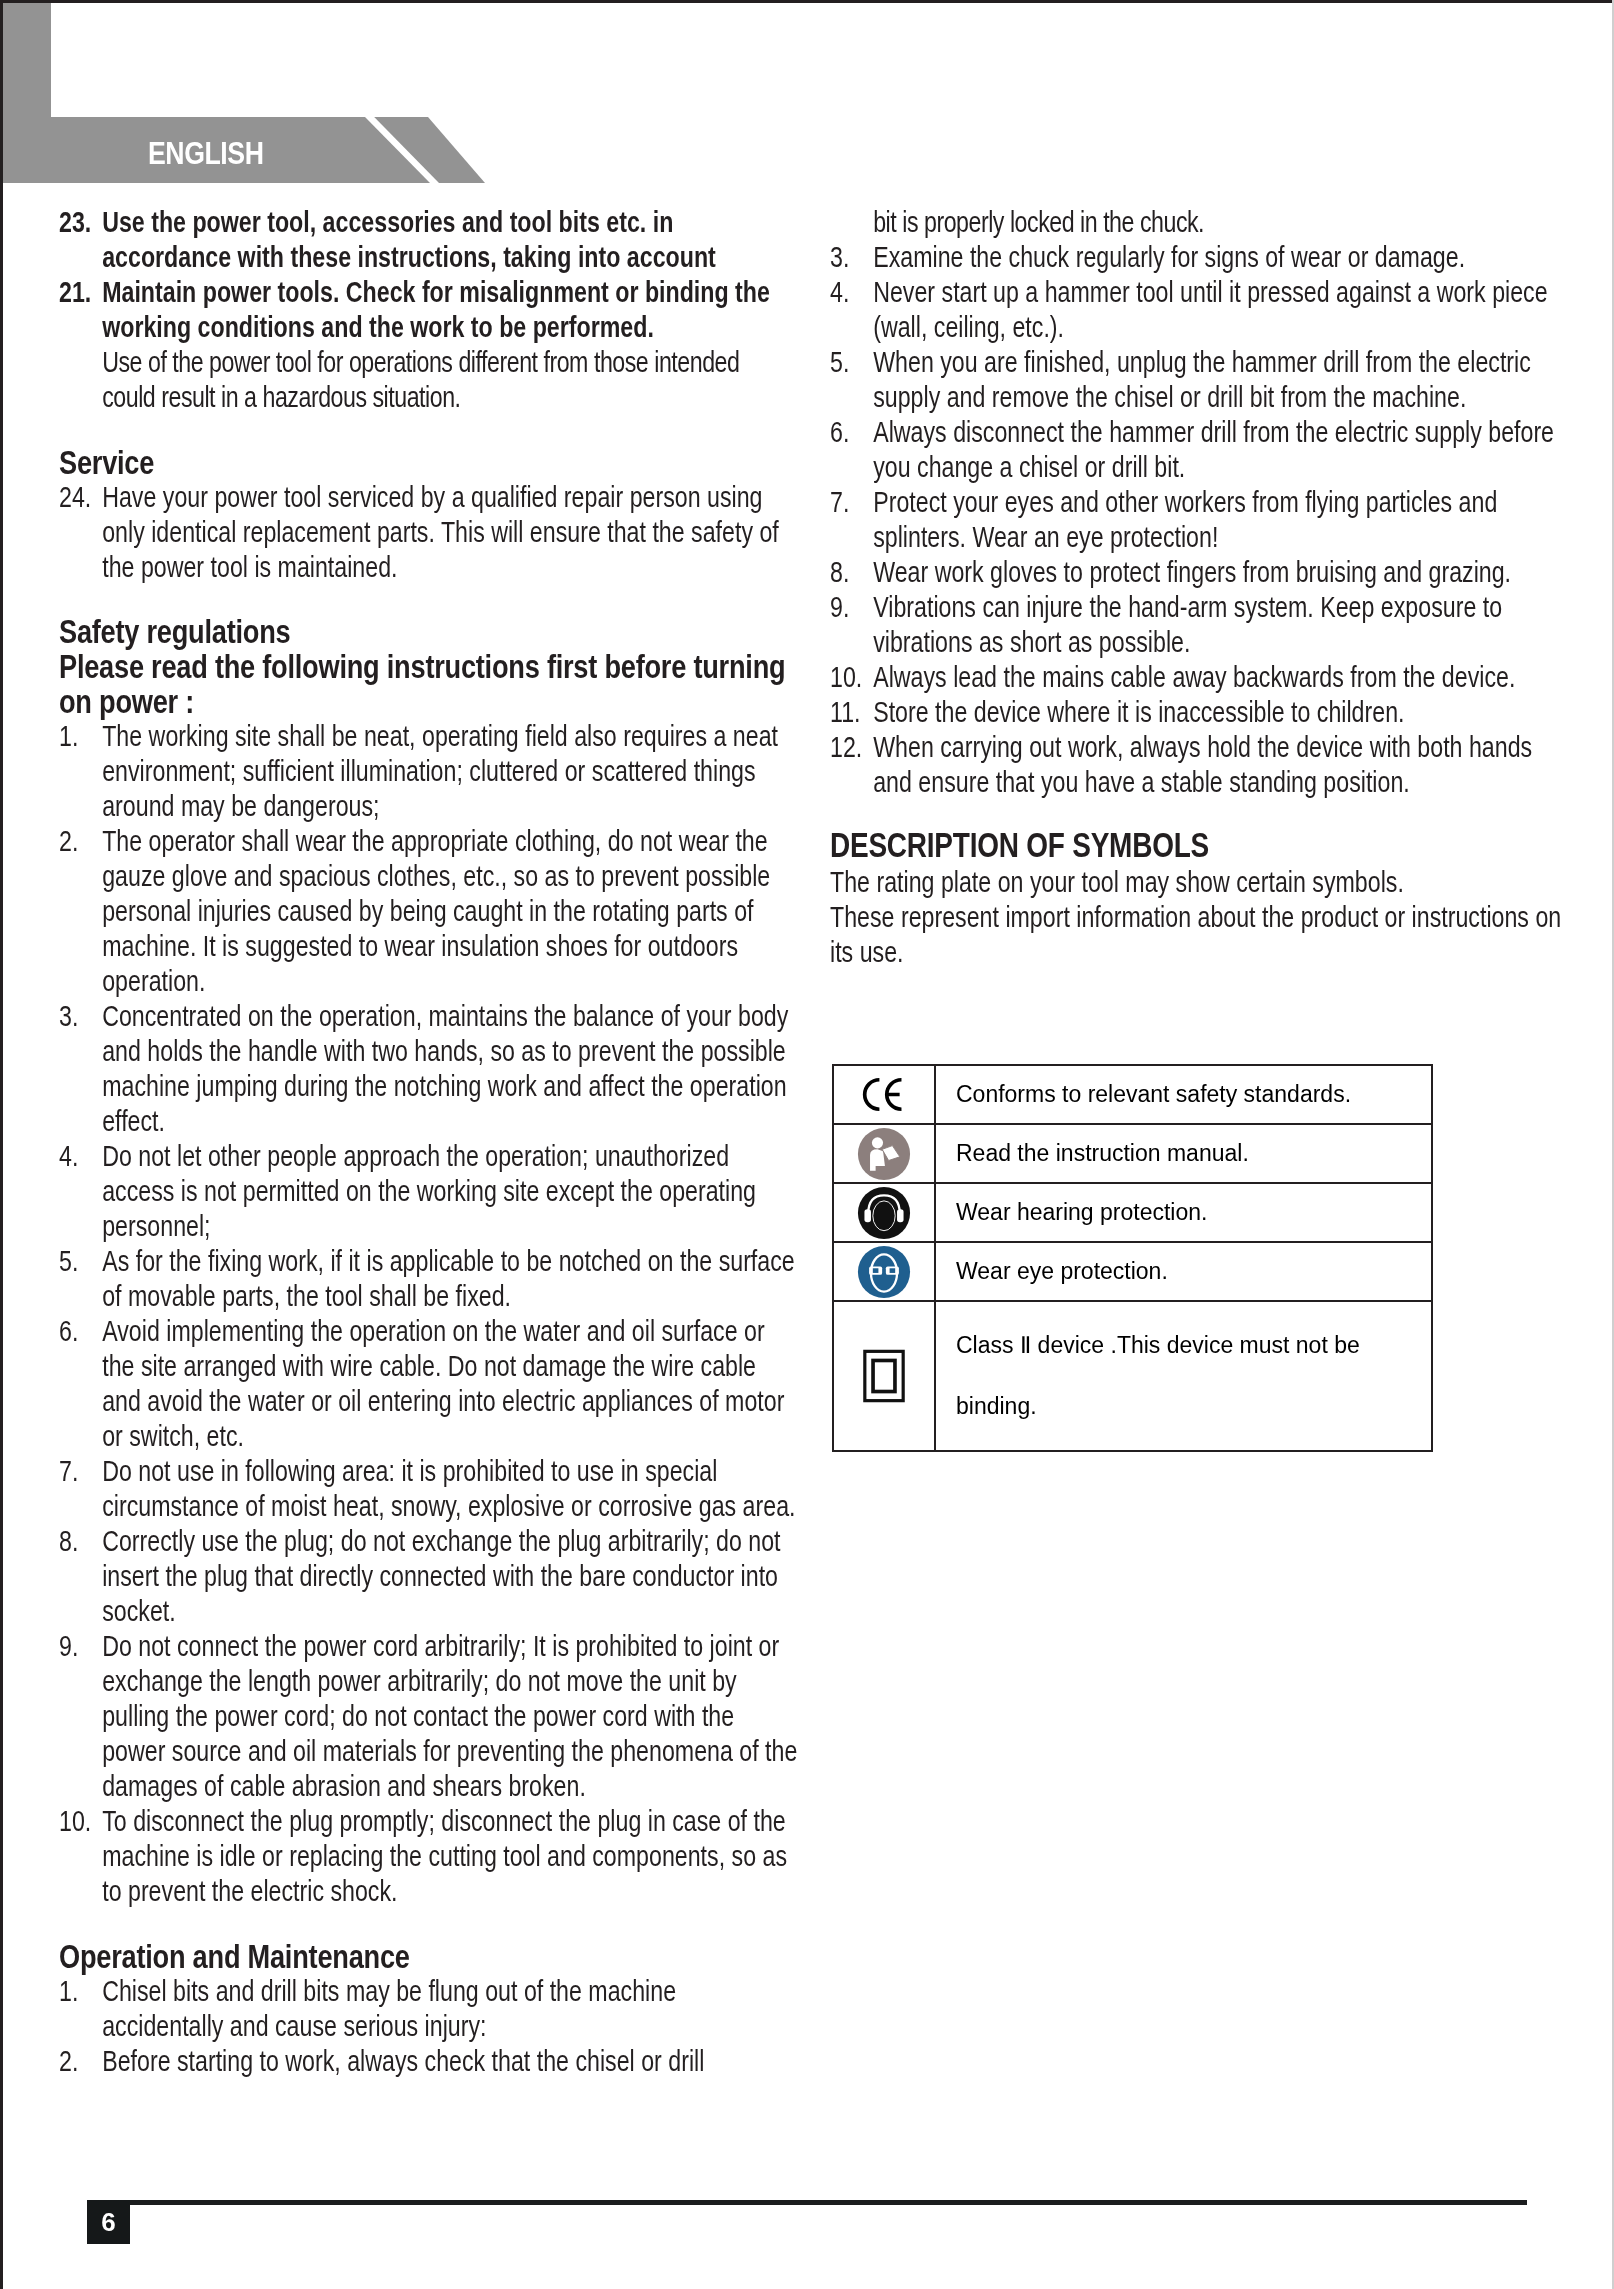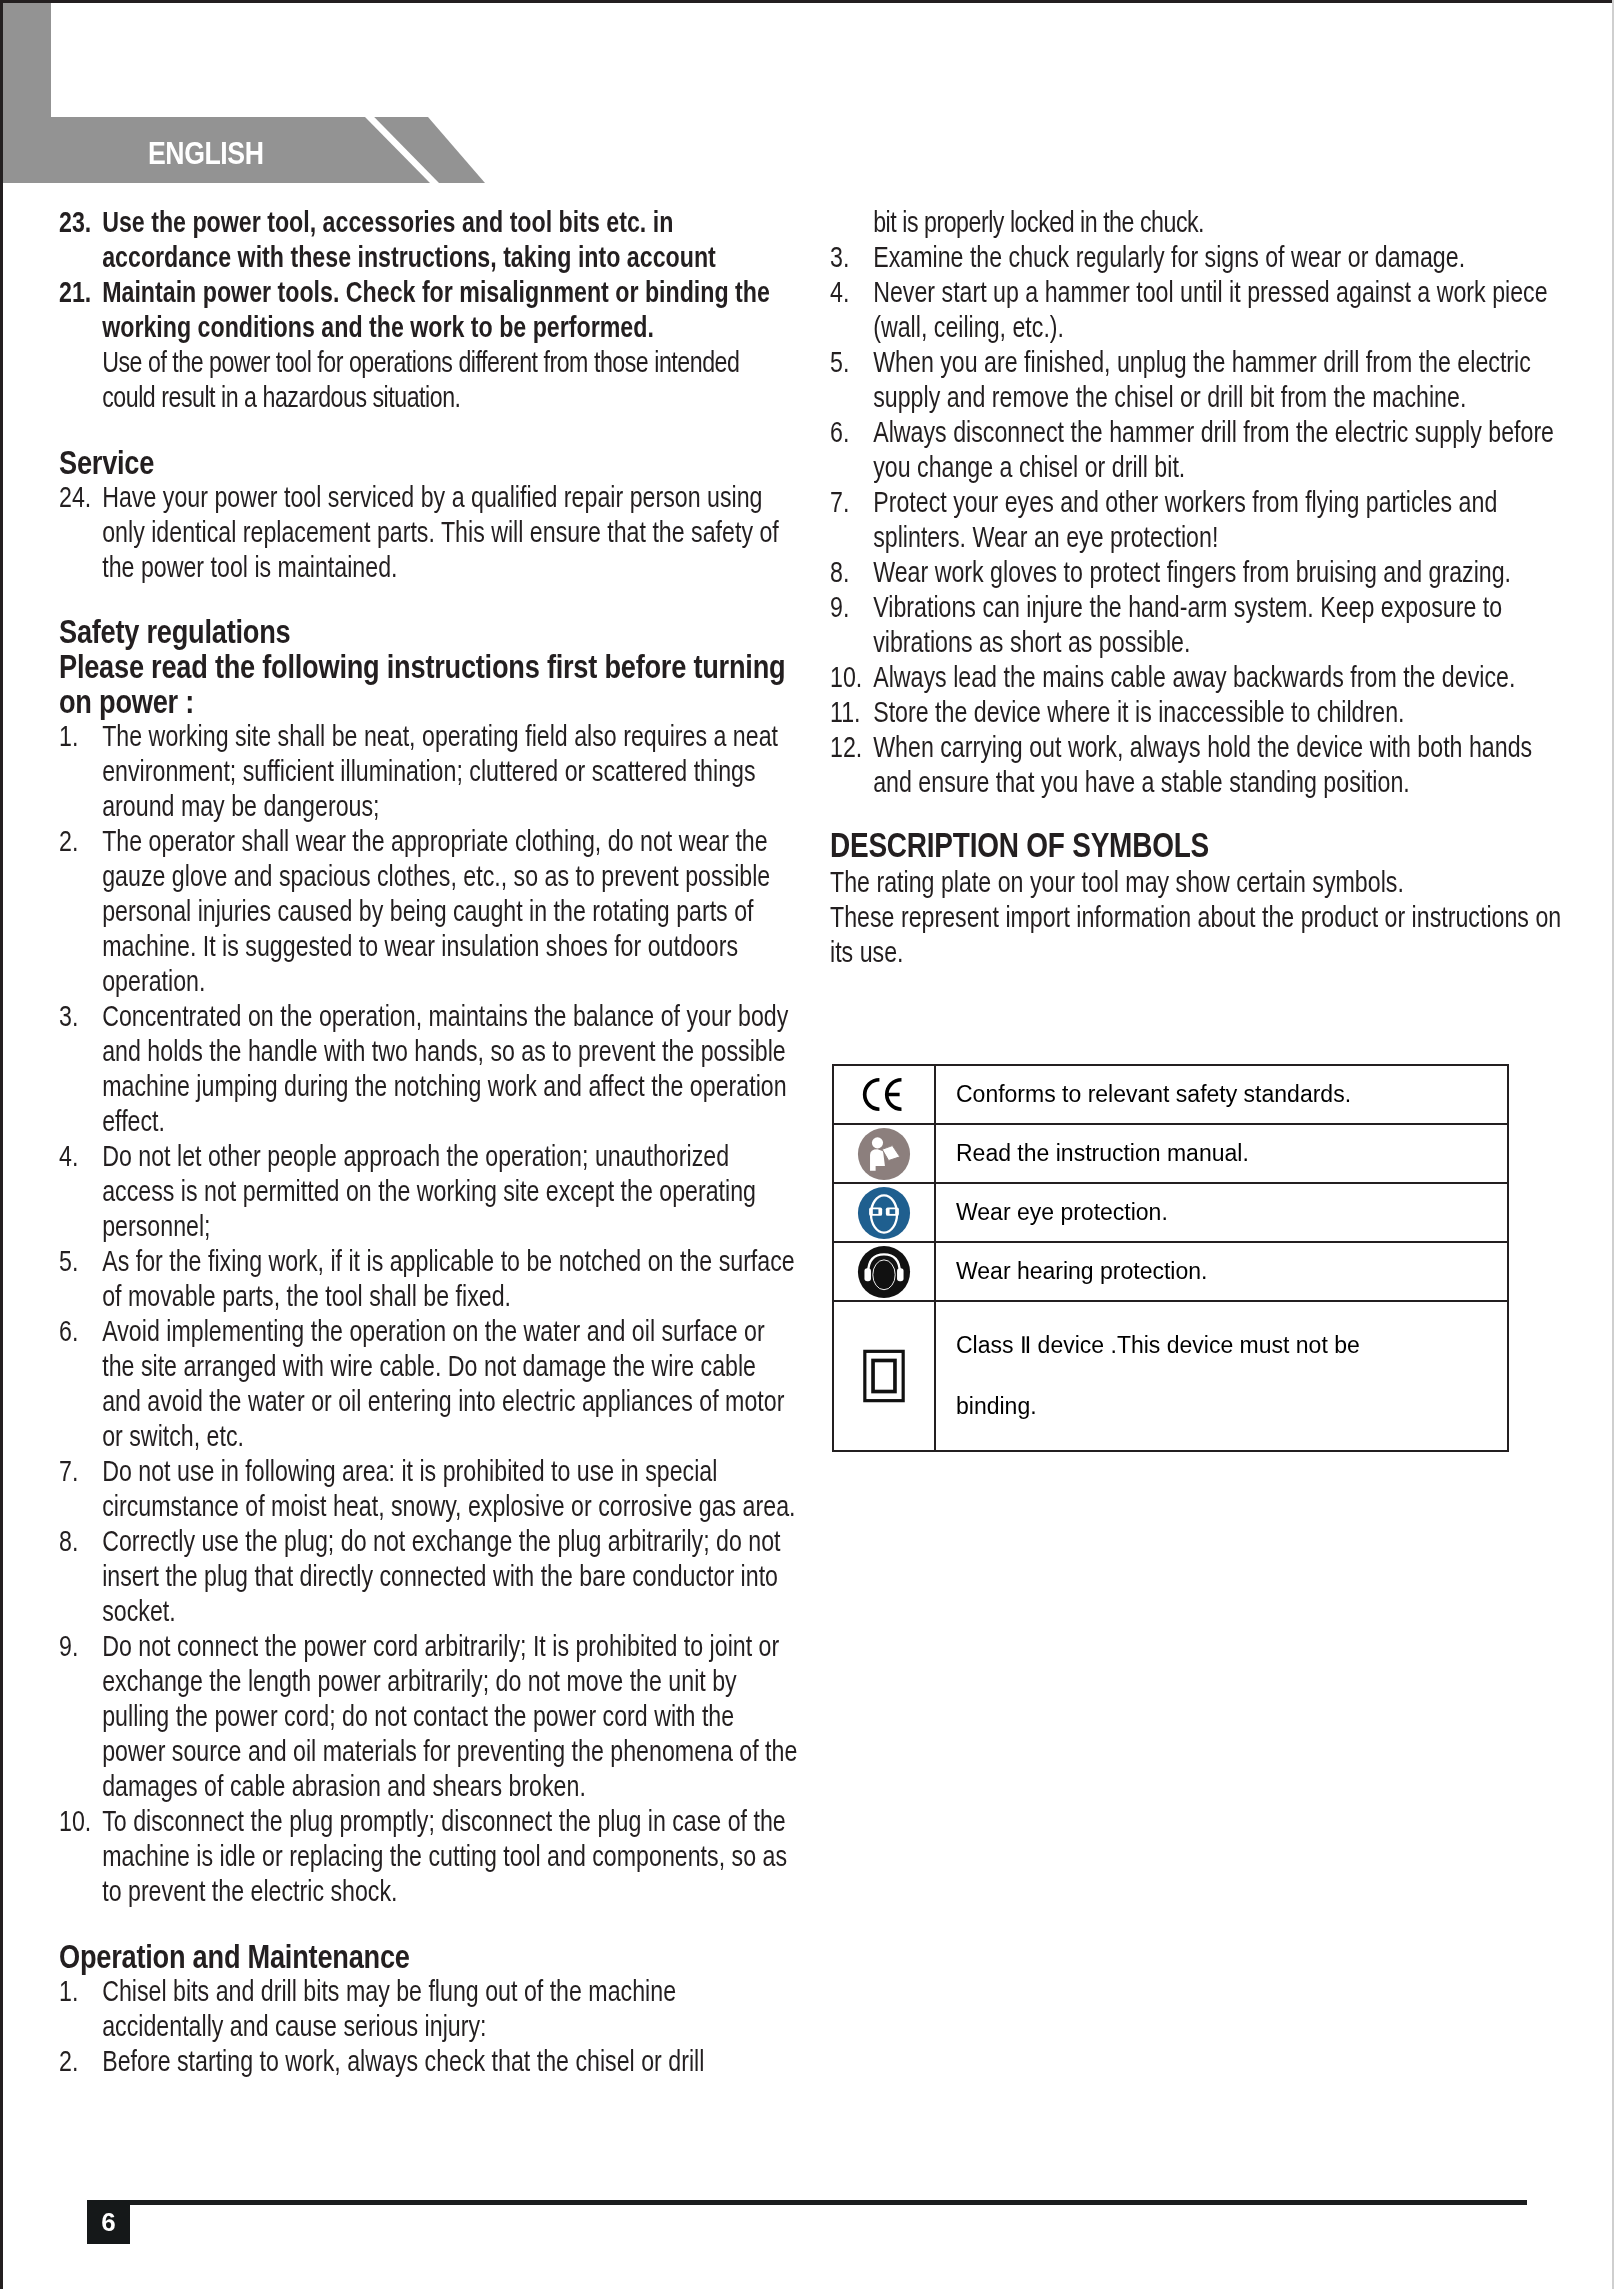--- a/index.html
+++ b/index.html
@@ -31,21 +31,21 @@
   .item.bold .num { letter-spacing: 0; }
   .plain-indent { padding-left: 54px; font-size: 29px; line-height: 35px; letter-spacing: -0.6px; }
   .h2 { font-size: 34px; font-weight: bold; line-height: 35px; letter-spacing: -0.3px; }
   .gap-sm { height: 24px; }
   .gap-md { height: 29.5px; }
   .para { font-size: 29px; line-height: 35px; }
   .justify { text-align: justify; text-align-last: left; }
   .h2-upper { font-size: 35px; font-weight: bold; line-height: 41px; letter-spacing: -0.3px; }
 
   
-  .sym-table { position: absolute; left: 832px; top: 1064px; width: 677px; border-collapse: collapse; }
+  .sym-table { position: absolute; left: 832px; top: 1064px; width: 601px; border-collapse: collapse; }
   .sym-table td { border: 2.8px solid #231f20; padding: 0; vertical-align: middle; }
   .sym-table td.icon-cell { width: 100px; text-align: center; }
   .sym-table td.text-cell { padding-left: 20px; font-size: 23px; color: #000000; }
   .sym-table .multi { line-height: 61px; }
   .sym-row-1 td { height: 57px; }
   .sym-row-tall td { height: 148px; margin-top: 32px; }
   .sym-row-weee td { height: 127px; }
   .icon-svg { display: inline-block; vertical-align: middle; }
 
   
@@ -146,41 +146,41 @@
         <circle cx="22" cy="17" r="6" fill="#ffffff"></circle>
         <path d="M14 47 L14 30 Q14 24 22 24 L28 26 L30 42 L20 42 L20 47 Z" fill="#ffffff"></path>
         <path d="M27 24 L38 20 L46 32 L34 36 Z" fill="#ffffff" stroke="#8c7f7d" stroke-width="1"></path>
       </svg>
     </td>
     <td class="text-cell">Read the instruction manual.</td>
   </tr>
   <tr class="sym-row-1">
     <td class="icon-cell">
       <svg class="icon-svg" width="54" height="54" viewBox="0 0 58 58">
+        <circle cx="29" cy="29" r="28" fill="#111111"></circle>
+        <path d="M12 30 Q12 10 29 10 Q46 10 46 30" fill="none" stroke="#ffffff" stroke-width="2.5"></path>
+        <ellipse cx="29" cy="32" rx="12" ry="16" fill="#111111" stroke="#ffffff" stroke-width="1"></ellipse>
+        <rect x="8" y="25" width="7" height="14" rx="3" fill="#ffffff"></rect>
+        <rect x="43" y="25" width="7" height="14" rx="3" fill="#ffffff"></rect>
+      </svg>
+    </td>
+    <td class="text-cell">Wear hearing protection.</td>
+  </tr>
+  <tr class="sym-row-1">
+    <td class="icon-cell">
+      <svg class="icon-svg" width="54" height="54" viewBox="0 0 58 58">
         <circle cx="29" cy="29" r="28" fill="#1f5f8f"></circle>
         <ellipse cx="29" cy="30" rx="14" ry="20" fill="none" stroke="#ffffff" stroke-width="2.5"></ellipse>
         <rect x="13" y="23" width="14" height="9" rx="2" fill="#ffffff"></rect>
         <rect x="31" y="23" width="14" height="9" rx="2" fill="#ffffff"></rect>
         <rect x="17" y="25" width="6" height="5" fill="#1f5f8f"></rect>
         <rect x="35" y="25" width="6" height="5" fill="#1f5f8f"></rect>
       </svg>
     </td>
     <td class="text-cell">Wear eye protection.</td>
-  </tr>
-  <tr class="sym-row-1">
-    <td class="icon-cell">
-      <svg class="icon-svg" width="54" height="54" viewBox="0 0 58 58">
-        <circle cx="29" cy="29" r="28" fill="#111111"></circle>
-        <path d="M12 30 Q12 10 29 10 Q46 10 46 30" fill="none" stroke="#ffffff" stroke-width="2.5"></path>
-        <ellipse cx="29" cy="32" rx="12" ry="16" fill="#111111" stroke="#ffffff" stroke-width="1"></ellipse>
-        <rect x="8" y="25" width="7" height="14" rx="3" fill="#ffffff"></rect>
-        <rect x="43" y="25" width="7" height="14" rx="3" fill="#ffffff"></rect>
-      </svg>
-    </td>
-    <td class="text-cell">Wear hearing protection.</td>
   </tr>
   <tr class="sym-row-tall">
     <td class="icon-cell">
       <svg class="icon-svg" width="42" height="54" viewBox="0 0 46 58">
         <rect x="2" y="2" width="42" height="54" fill="none" stroke="#111111" stroke-width="3.5"></rect>
         <rect x="11" y="12" width="24" height="34" fill="none" stroke="#111111" stroke-width="4"></rect>
       </svg>
     </td>
     <td class="text-cell multi">
       <div>Class Ⅱ device .This device must not be</div>

